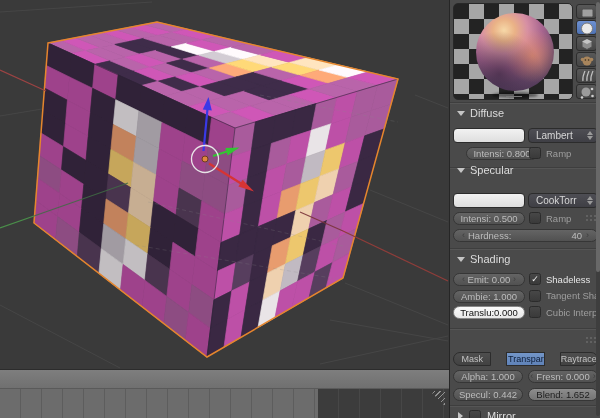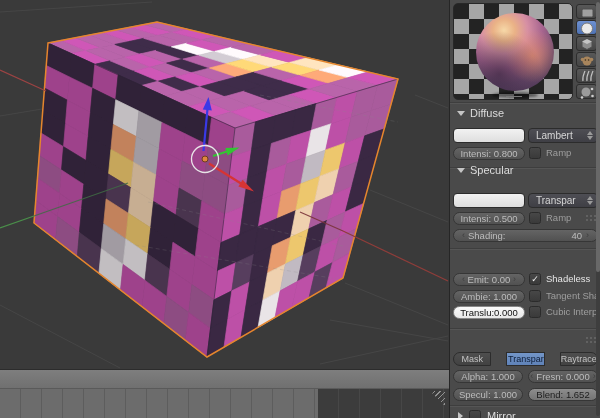--- a/index.html
+++ b/index.html
@@ -61,21 +61,21 @@
   .dd-arrows i { display:block; width:0; height:0; border-left:3px solid transparent; border-right:3px solid transparent; }
   .dd-up { border-bottom:4px solid #9a9a9a; margin-bottom:1px; }
   .dd-down { border-top:4px solid #9a9a9a; }
   .pill { position:absolute; height:13px; border-radius:7px; border:1px solid #363636;
     background:linear-gradient(#646464,#515151); color:#bdbdbd; font-size:9.5px;
     display:flex; align-items:center; justify-content:center; white-space:nowrap; overflow:hidden; }
   .pill.split { justify-content:space-between; padding:0 8px; }
   .pill.white { background:linear-gradient(#fafafa,#e8e8e8); color:#111; border-color:#888;text-align:right; }
   .pill.lit { background:linear-gradient(#8d8d8d,#747474); color:#1d1d1d; }
   .sl-arrow { color:#3d3d3d; font-size:9px; line-height:9px; }
-  .checkrow { position:absolute; display:flex; }
+  .checkrow { position:absolute; display:flex; align-items:center; }
   .checkbox { width:12px; height:12px; border-radius:2.5px; border:1px solid #2b2b2b;
     background:linear-gradient(#474747,#3a3a3a); margin-right:5px; flex:none;
     display:flex; align-items:center; justify-content:center; color:#f0f0f0; font-size:9px; line-height:9px; }
   .checkrow .lbl { color:#9e9e9e; font-size:9.5px; white-space:nowrap; }
   .checkrow.on .lbl { color:#e6e6e6; }
   .segrow { position:absolute; left:3px; width:145px; height:14px; display:flex; gap:15px; }
   .seg { flex:1; background:linear-gradient(#4e4e4e,#424242); border:1px solid #2c2c2c; color:#c2c2c2;
     font-size:9px; display:flex; align-items:center; justify-content:center; white-space:nowrap; overflow:hidden; }
   .seg:first-child { border-radius:7px 0 0 7px; }
   .seg:last-child { border-radius:0 7px 7px 0; }
@@ -392,59 +392,64 @@
       <span class="grip-dots" style="top:109px"></span>
     </div>
     <div class="swatch" style="top:128px"></div>
     <div class="dropdown" style="top:128px">
       <span>Lambert</span>
       <span class="dd-arrows">
           <i class="dd-up"></i>
           <i class="dd-down"></i>
         </span>
     </div>
-    <div class="pill" style="top:147px;left:3px;width:72px">
+    <div class="pill" style="top:147px;left:16px;width:72px">
       <span>Intensi: 0.800</span>
     </div>
     <div class="checkrow" style="top:147px;left:79px">
       <span class="checkbox"></span>
       <span class="lbl">Ramp</span>
     </div>
 
     <div class="sep" style="top:167px"></div>
 
     <div class="hdr" style="top:162px">
       <span class="tri-down"></span>
       <span>Specular</span>
       <span class="grip-dots" style="top:174px"></span>
     </div>
     <div class="swatch" style="top:193px"></div>
     <div class="dropdown" style="top:193px">
-      <span>Transpar</span>
+      <span>CookTorr</span>
       <span class="dd-arrows">
           <i class="dd-up"></i>
           <i class="dd-down"></i>
         </span>
     </div>
     <div class="pill" style="top:212px;left:3px;width:72px">
       <span>Intensi: 0.500</span>
     </div>
     <div class="checkrow" style="top:212px;left:79px">
       <span class="checkbox"></span>
       <span class="lbl">Ramp</span>
     </div>
     <div class="pill split" style="top:229px;left:3px;width:145px">
       <span class="sl-arrow">‹</span>
-      <span style="flex:1;text-align:left;padding-left:3px">Shading:</span>
+      <span style="flex:1;text-align:left;padding-left:3px">Hardness:</span>
       <span>40</span>
       <span class="sl-arrow" style="margin-left:4px">›</span>
     </div>
 
     <div class="sep" style="top:248px"></div>
 
+    <div class="hdr" style="top:251px">
+      <span class="tri-down"></span>
+      <span>Shading</span>
+
+    </div>
     <div class="pill split" style="top:273px;left:3px;width:72px">
       <span class="sl-arrow">‹</span>
       <span>Emit:</span>
       <span>0.00</span>
       <span class="sl-arrow">›</span>
     </div>
     <div class="pill" style="top:290px;left:3px;width:72px">
       <span>Ambie: 1.000</span>
     </div>
     <div class="pill white" style="top:306px;left:3px;width:72px">
@@ -474,21 +479,21 @@
       </div>
     <div class="pill" style="top:370px;left:3px;width:70px">
       <span>Alpha: 1.000</span>
     </div>
     <div class="pill" style="top:370px;left:78px;width:70px">
       <span class="sl-arrow" style="margin-right:3px">‹</span>
       <span>Fresn: 0.000</span>
       <span class="sl-arrow" style="margin-left:3px">›</span>
     </div>
     <div class="pill" style="top:388px;left:3px;width:70px">
-      <span>Specul: 1.000</span>
+      <span>Specul: 0.442</span>
     </div>
     <div class="pill lit" style="top:388px;left:78px;width:70px">
       <span>Blend: 1.652</span>
     </div>
 
     <div class="sep" style="top:405px"></div>
 
     <div class="hdr" style="top:408px">
       <span class="tri-right"></span>
       <span class="checkbox" style="margin-right:6px"></span>

